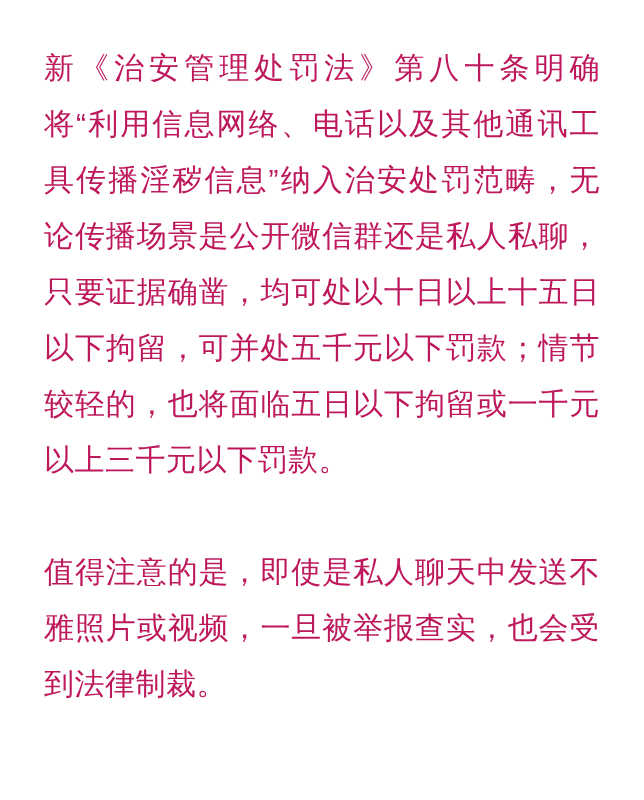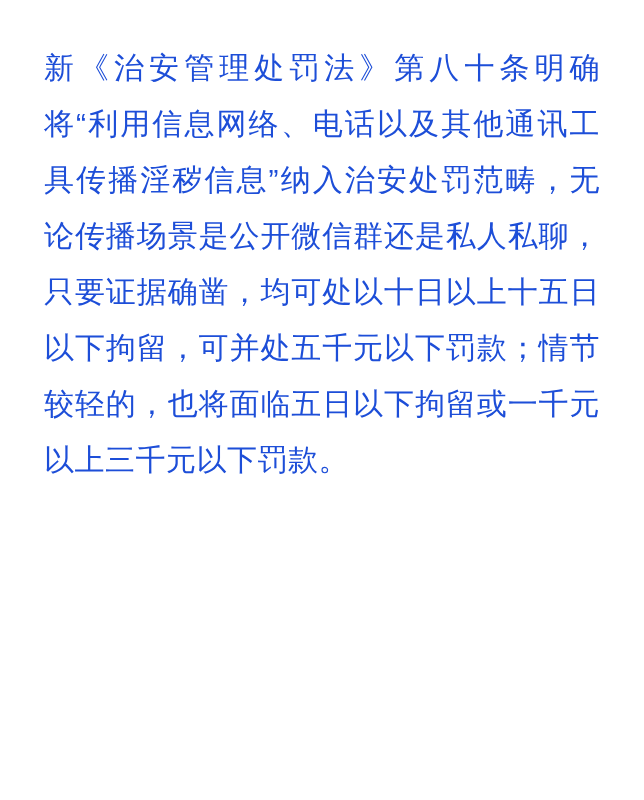--- a/index.html
+++ b/index.html
@@ -20,31 +20,32 @@
     background: #ffffff;
     padding: 40px 44px 0 44px;
   }
   .article-body {
     display: block;
   }
   .paragraph {
     font-family: "Liberation Sans", sans-serif;
     font-size: 30px;
     line-height: 56px;
-    color: #1d4ed8;
+    color: #be185d;
     text-align: justify;
     text-justify: inter-ideograph;
     letter-spacing: 0.5px;
     margin: 0;
     word-break: break-all;
   }
   .paragraph + .paragraph {
     margin-top: 56px;
   }
 </style>
 </head>
 <body>
 
 <div class="page">
   <div class="article-body">
     <p class="paragraph">新《治安管理处罚法》第八十条明确将“利用信息网络、电话以及其他通讯工具传播淫秽信息”纳入治安处罚范畴，无论传播场景是公开微信群还是私人私聊，只要证据确凿，均可处以十日以上十五日以下拘留，可并处五千元以下罚款；情节较轻的，也将面临五日以下拘留或一千元以上三千元以下罚款。</p>
+    <p class="paragraph">值得注意的是，即使是私人聊天中发送不雅照片或视频，一旦被举报查实，也会受到法律制裁。</p>
   </div>
 </div>
 
 </body></html>

